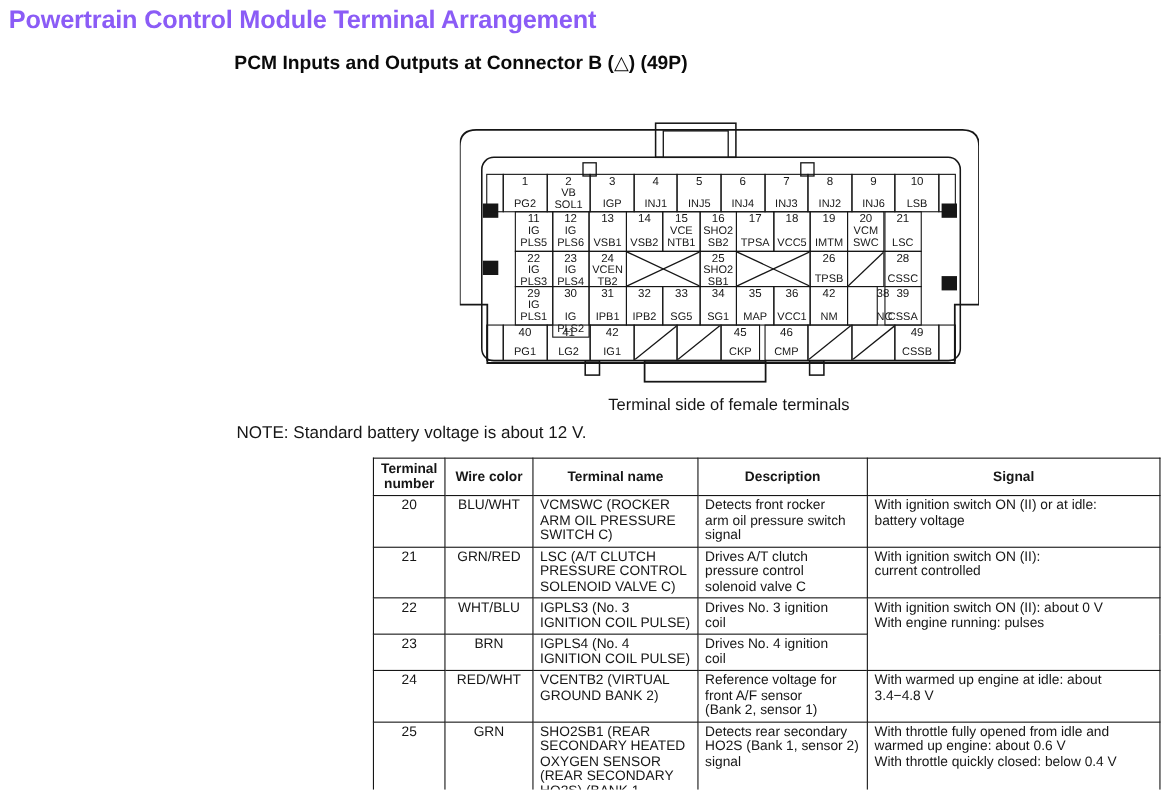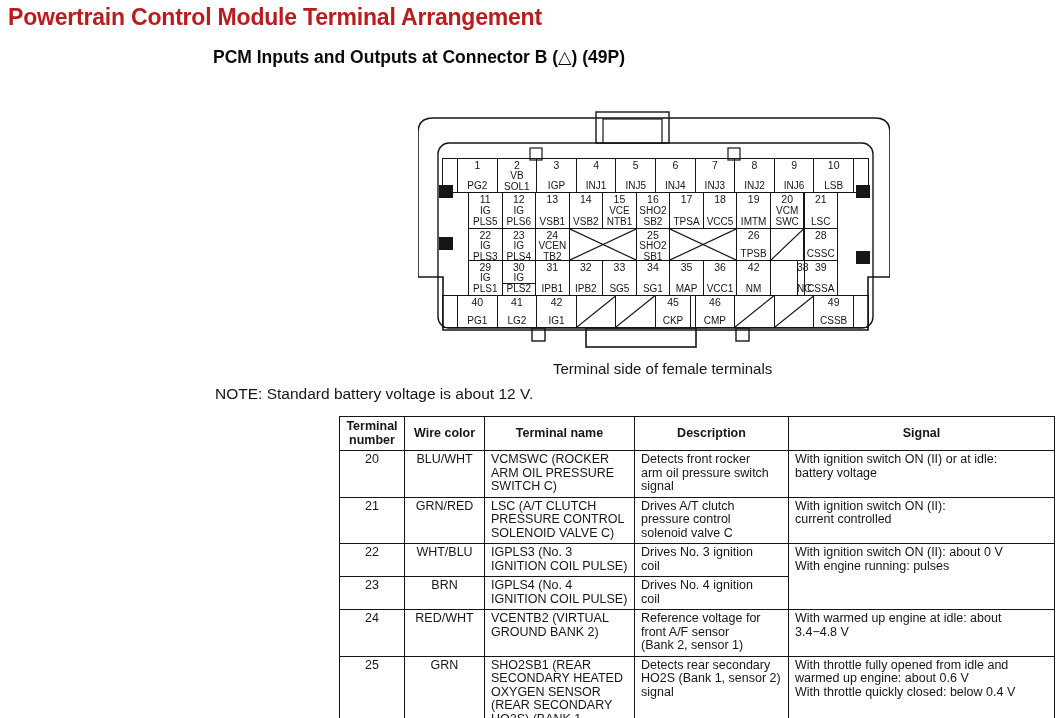--- a/index.html
+++ b/index.html
@@ -4,21 +4,21 @@
 <style>
   * { margin:0; padding:0; box-sizing:border-box; }
   html,body { background:#fff; }
   .page {
     position:relative; width:1062px; height:718px; background:#fff;
     font-family:"Liberation Sans","DejaVu Sans",sans-serif; color:#111;
     overflow:hidden;
   }
   .title {
     position:absolute; left:8px; top:4px;
-    font-size:23px; font-weight:bold; letter-spacing:-0.2px; color:#b91c1c;
+    font-size:23px; font-weight:bold; letter-spacing:-0.2px; color:#8b5cf6;
   }
   .subtitle {
     position:absolute; left:213px; top:47px;
     font-size:17.5px; font-weight:bold; color:#0a0a0a;
   }
   .diagram { position:absolute; left:418px; top:111px; width:472px; height:240px; }
   .diagram svg.shell { position:absolute; left:0; top:0; }
   .pin-cell {
     position:absolute; border:1px solid #161616; background:transparent;
     display:flex; flex-direction:column; justify-content:space-between;
@@ -208,21 +208,21 @@
         </div>
         <div class="pin-cell" style="left: 385.5px; top: 117px; width: 34.5px; height: 33px;">
           <div class="pin-num">28</div>
           <div class="pin-lbl">CSSC</div>
         </div>
         <div class="pin-cell" style="left: 50px; top: 149px; width: 34.5px; height: 36px;">
           <div class="pin-num">29</div>
           <div class="pin-lbl">IG
 PLS1</div>
         </div>
-        <div class="pin-cell" style="left: 83.5px; top: 149px; width: 34.5px; height: 24px;">
+        <div class="pin-cell" style="left: 83.5px; top: 149px; width: 34.5px; height: 47px;">
           <div class="pin-num">30</div>
           <div class="pin-lbl">IG
 PLS2</div>
         </div>
         <div class="pin-cell" style="left: 117.1px; top: 149px; width: 34.5px; height: 36px;">
           <div class="pin-num">31</div>
           <div class="pin-lbl">IPB1</div>
         </div>
         <div class="pin-cell" style="left: 150.6px; top: 149px; width: 34.5px; height: 36px;">
           <div class="pin-num">32</div>

